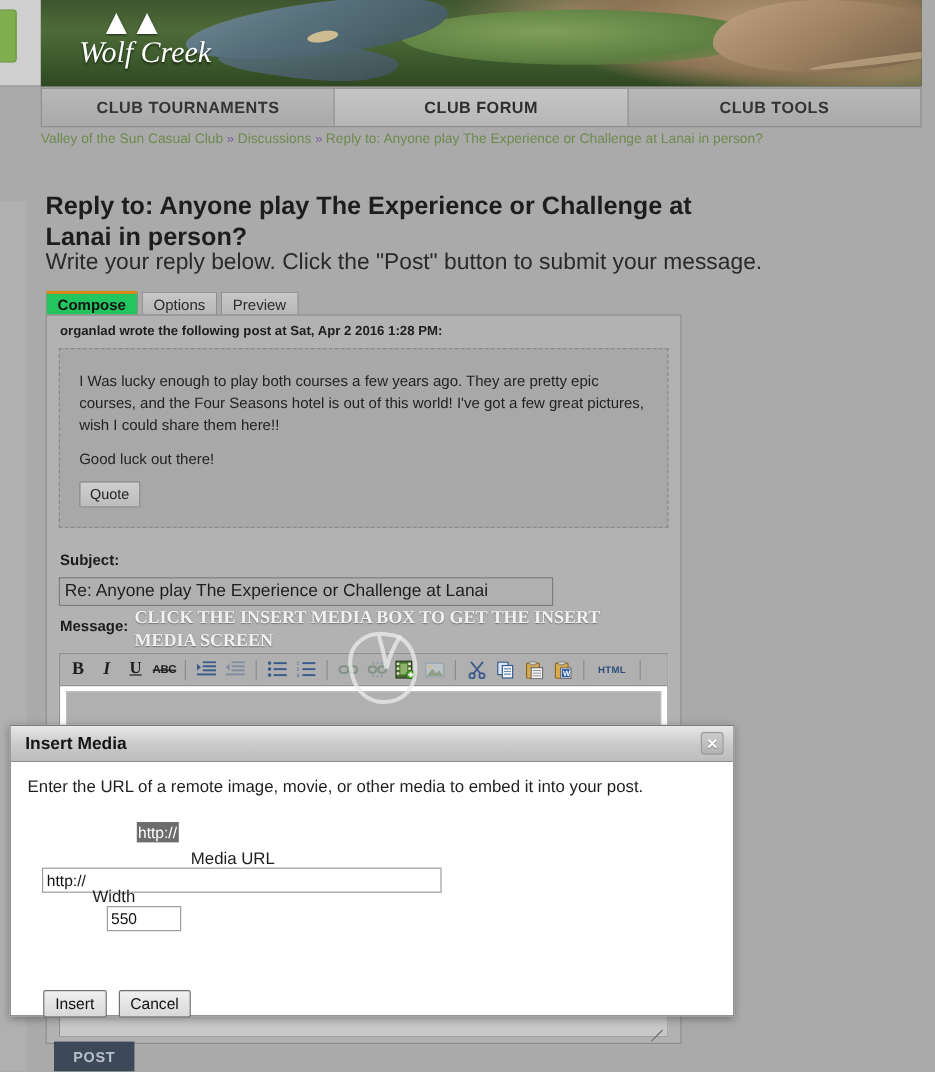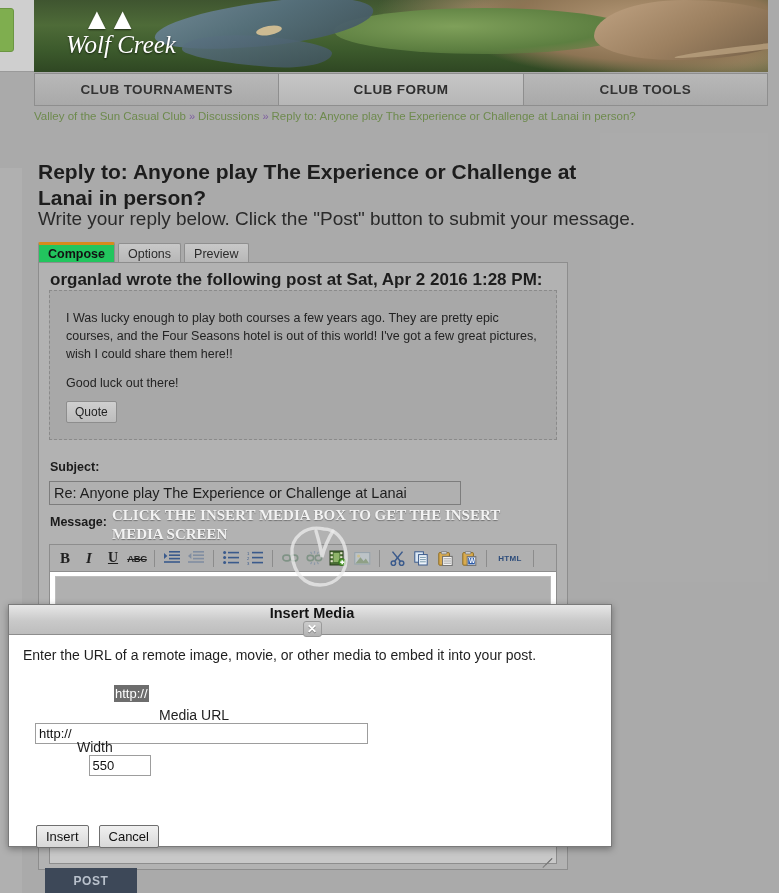--- a/index.html
+++ b/index.html
@@ -184,21 +184,21 @@
 
   
   .editor-panel {
     position: absolute; left: 38px; top: 262px;
     width: 530px; height: 608px;
     background: #b2b2b2;
     border: 1px solid #8d8d8d;
   }
   .quote-header {
     position: absolute; left: 11px; top: 7px;
-    font-size: 17px; font-weight: bold; color: #1d1d1d;
+    font-size: 11px; font-weight: bold; color: #1d1d1d;
   }
   .quote-box {
     position: absolute; left: 10px; top: 27px;
     width: 508px; height: 150px;
     background: #a8a8a8;
     border: 1px dashed #8a8a8a;
   }
   .quote-text {
     position: absolute; left: 16px; top: 18px; width: 478px;
     font-size: 12.5px; color: #232323; line-height: 1.45;
@@ -282,21 +282,21 @@
   }
   .rte-grip i {
     position: absolute; right: 0; display: block;
     height: 1px; background: #7b7b7b; transform: rotate(-45deg);
     transform-origin: right center;
   }
 
   
   .post-btn {
     position: absolute; left: 45px; top: 868px;
-    width: 92px; height: 25px;
+    width: 67px; height: 25px;
     background: #3d4858;
     color: #b9c1cc;
     font-size: 12px; font-weight: bold; letter-spacing: .6px;
     display: flex; align-items: center; justify-content: center;
     cursor: pointer;
   }
 
   
   .annot-text {
     position: absolute; left: 112px; top: 506px; width: 420px;
@@ -321,21 +321,20 @@
     border: 1px solid #7a7a7a;
     box-shadow: 0 2px 7px rgba(0,0,0,.35);
   }
   .dialog-title {
     height: 30px;
     background: linear-gradient(180deg, #e7e7e7 0%, #c9c9c9 55%, #bdbdbd 100%);
     border-bottom: 1px solid #8d8d8d;
     display: flex; align-items: center;
     padding: 0 8px 0 12px;
     cursor: move;
-    flex-direction: column;
   }
   .dialog-title span.t {
     font-size: 14.5px; font-weight: bold; color: #141414;
     flex: 1 1 auto;
   }
   .dialog-close {
     width: 19px; height: 19px;
     background: linear-gradient(180deg, #cccccc, #b2b2b2);
     border: 1px solid #9a9a9a;
     border-radius: 3px;

